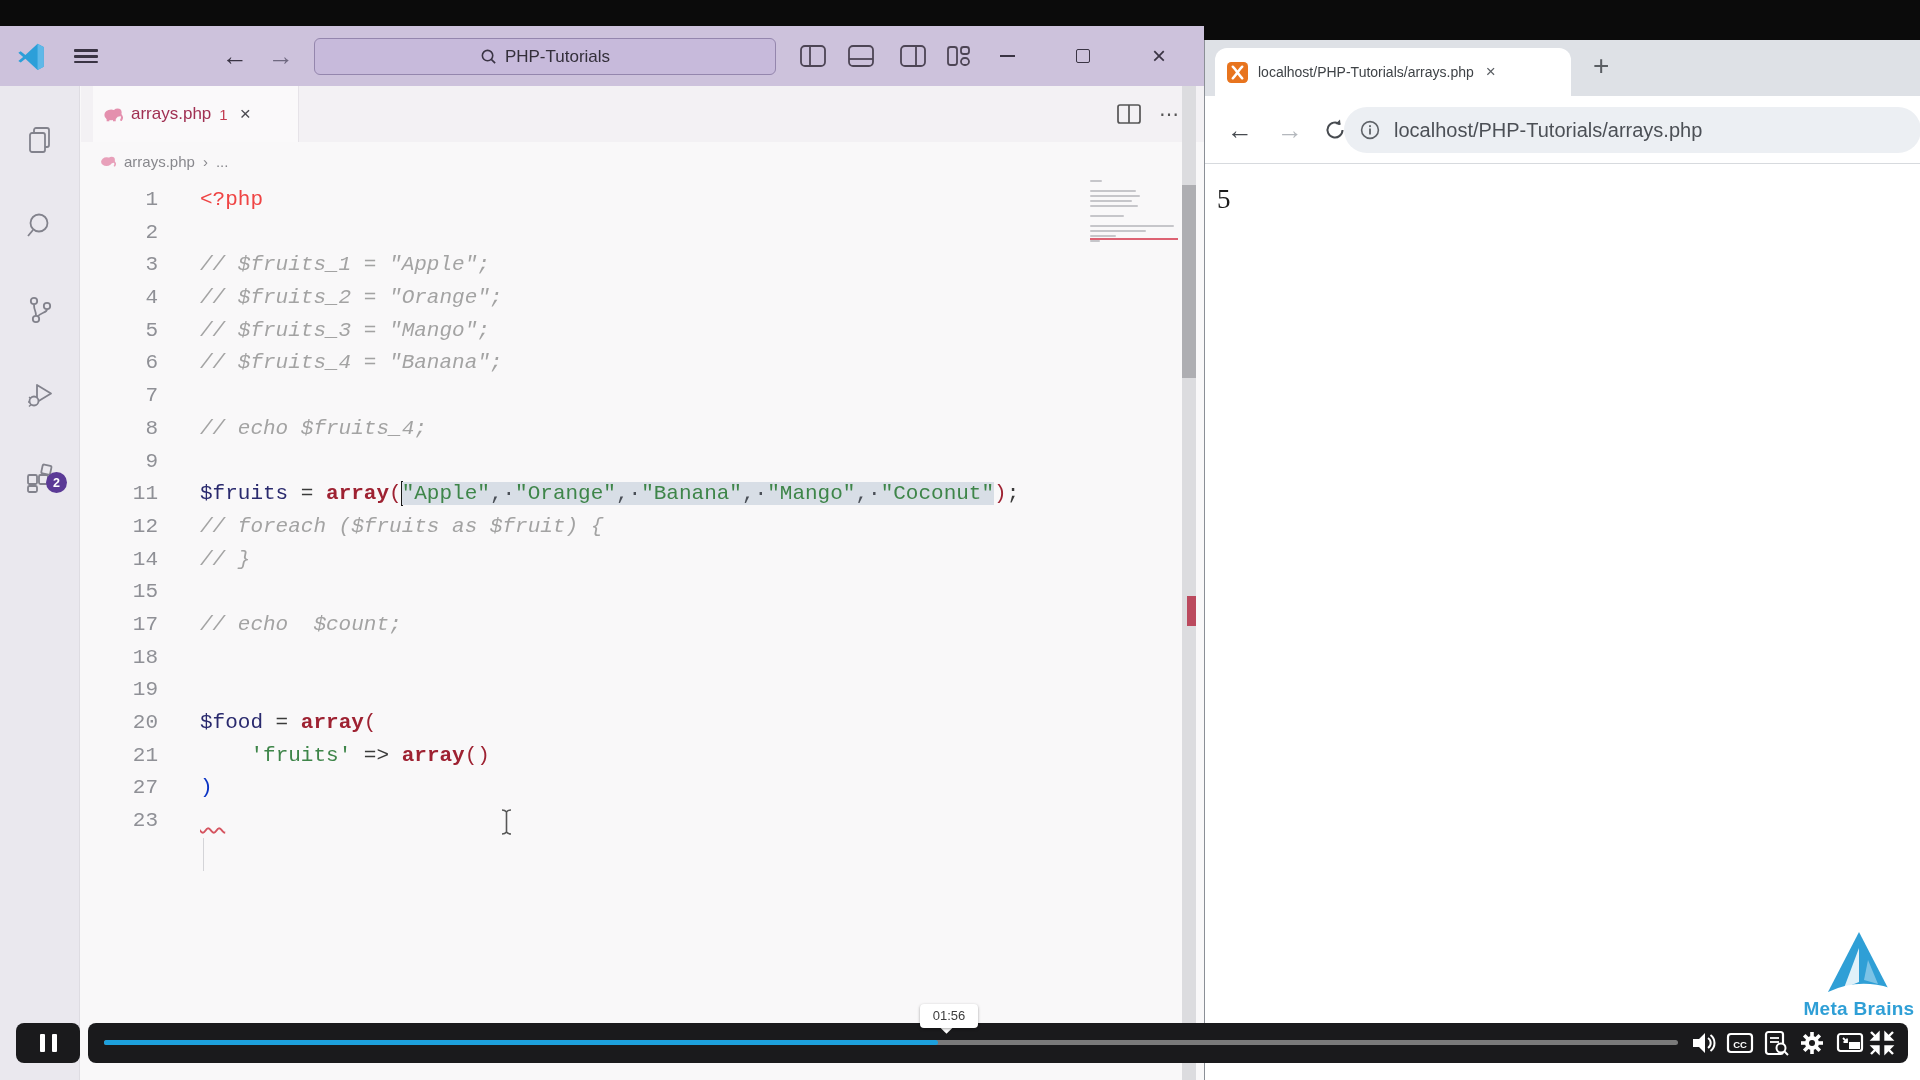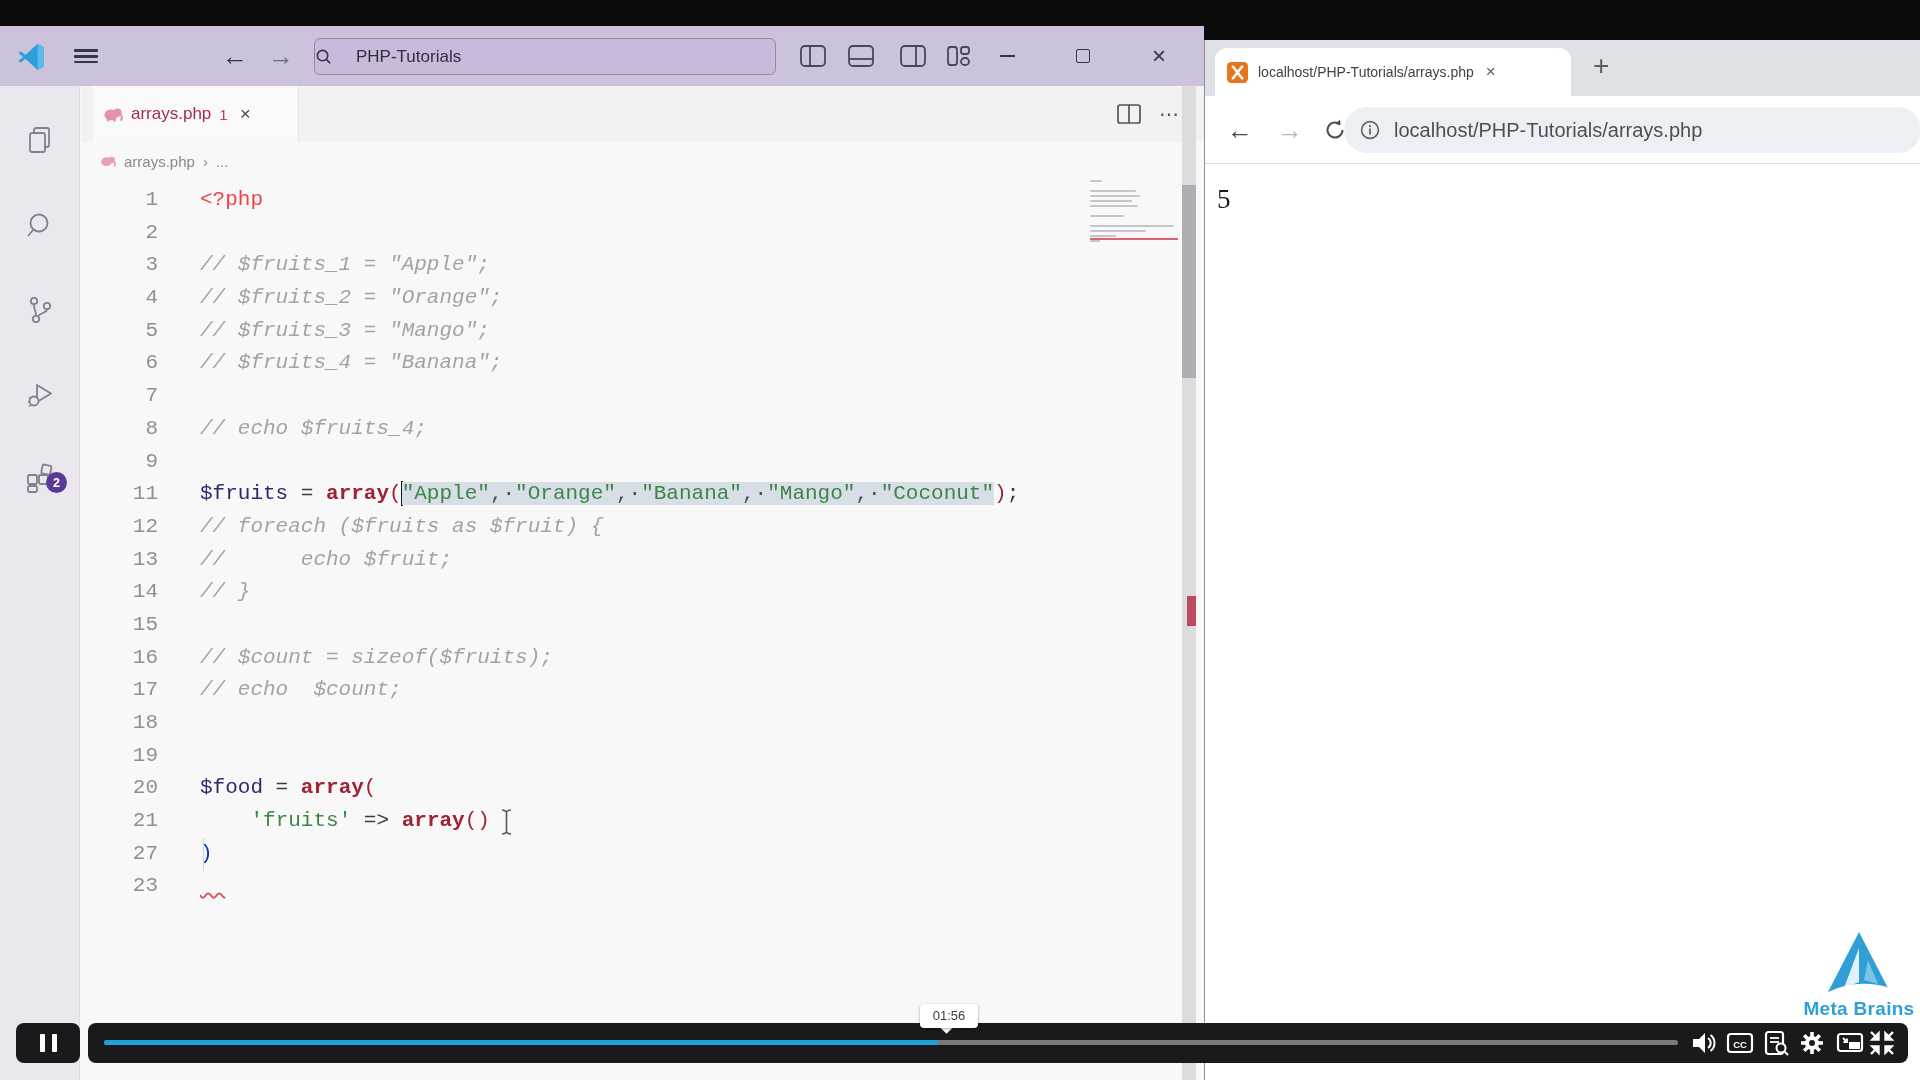--- a/index.html
+++ b/index.html
@@ -7,22 +7,22 @@
               font-family:"Liberation Sans", sans-serif; }
 
   
   .vscode { position:absolute; left:0; top:26px; width:1204px; height:1054px; background:#f9f8f9; }
   .titlebar { position:absolute; left:0; top:0; width:100%; height:60px; background:#cdc2dc; }
   .tb-item { position:absolute; top:0; height:60px; display:flex; align-items:center; }
   .hamburger span { display:block; width:24px; height:2.4px; background:#3a3444; margin:3.4px 0; border-radius:1px; }
   .nav-arrow { font-size:26px; color:#3a3444; }
   .nav-arrow.dim { color:#6f6880; }
   .searchbox { position:absolute; left:314px; top:12px; width:462px; height:37px; background:#c7badb;
-               border:1px solid #9486ad; border-radius:6px; display:flex; align-items:center; 
-               color:#332f3a; font-size:17px; gap:24px; }
+               border:1px solid #9486ad; border-radius:6px; display:flex; align-items:center; justify-content:center;
+               color:#332f3a; font-size:17px; gap:8px; }
   .layout-icon { position:absolute; top:19px; width:26px; height:22px; }
   .winctl { position:absolute; top:0; width:46px; height:60px; display:flex; align-items:center; justify-content:center; color:#3a3444; }
   .min-dash { width:15px; height:2px; background:#3a3444; }
   .max-box { width:14px; height:14px; border:1.6px solid #3a3444; border-radius:2px; }
   .close-x { font-size:24px; line-height:1; }
 
   
   .activitybar { position:absolute; left:0; top:60px; width:80px; bottom:0; background:#eae8ee; border-right:1px solid #dedce2; }
   .act-icon { position:absolute; left:25px; width:30px; height:30px; }
   .act-badge { position:absolute; left:46px; top:386px; width:21px; height:21px; border-radius:50%;
@@ -230,24 +230,22 @@
         <div class="line"><div class="ln">2</div><div class="lc"></div></div>
         <div class="line"><div class="ln">3</div><div class="lc"><span class="tk-comment">// $fruits_1 = "Apple";</span></div></div>
         <div class="line"><div class="ln">4</div><div class="lc"><span class="tk-comment">// $fruits_2 = "Orange";</span></div></div>
         <div class="line"><div class="ln">5</div><div class="lc"><span class="tk-comment">// $fruits_3 = "Mango";</span></div></div>
         <div class="line"><div class="ln">6</div><div class="lc"><span class="tk-comment">// $fruits_4 = "Banana";</span></div></div>
         <div class="line"><div class="ln">7</div><div class="lc"></div></div>
         <div class="line"><div class="ln">8</div><div class="lc"><span class="tk-comment">// echo $fruits_4;</span></div></div>
         <div class="line"><div class="ln">9</div><div class="lc"></div></div>
         <div class="line"><div class="ln">11</div><div class="lc"><span class="tk-var">$fruits</span><span class="tk-op"> = </span><span class="tk-fn">array</span><span class="tk-paren">(</span><span class="tk-cursor"></span><span class="tk-str sel">"Apple"</span><span class="tk-sep sel">,·</span><span class="tk-str sel">"Orange"</span><span class="tk-sep sel">,·</span><span class="tk-str sel">"Banana"</span><span class="tk-sep sel">,·</span><span class="tk-str sel">"Mango"</span><span class="tk-sep sel">,·</span><span class="tk-str sel">"Coconut"</span><span class="tk-paren">)</span><span class="tk-op">;</span></div></div>
         <div class="line"><div class="ln">12</div><div class="lc"><span class="tk-comment">// foreach ($fruits as $fruit) {</span></div></div>
-        <div class="line"><div class="ln">13</div><div class="lc"><span class="tk-comment">//      echo $fruit;</span></div></div>
         <div class="line"><div class="ln">14</div><div class="lc"><span class="tk-comment">// }</span></div></div>
         <div class="line"><div class="ln">15</div><div class="lc"></div></div>
-        <div class="line"><div class="ln">16</div><div class="lc"><span class="tk-comment">// $count = sizeof($fruits);</span></div></div>
         <div class="line"><div class="ln">17</div><div class="lc"><span class="tk-comment">// echo  $count;</span></div></div>
         <div class="line"><div class="ln">18</div><div class="lc"></div></div>
         <div class="line"><div class="ln">19</div><div class="lc"></div></div>
         <div class="line"><div class="ln">20</div><div class="lc"><span class="tk-var">$food</span><span class="tk-op"> = </span><span class="tk-fn">array</span><span class="tk-paren">(</span></div></div>
         <div class="line"><div class="ln">21</div><div class="lc"><span class="tk-op">    </span><span class="tk-str">'fruits'</span><span class="tk-op"> =&gt; </span><span class="tk-fn">array</span><span class="tk-paren">()</span></div></div>
         <div class="line"><div class="ln">27</div><div class="lc"><span class="tk-bparen">)</span></div></div>
         <div class="line"><div class="ln">23</div><div class="lc"><span class="tk-squig">&nbsp;&nbsp;</span></div></div>
       </div>
   </div>
   <div class="indent-guide"></div>

